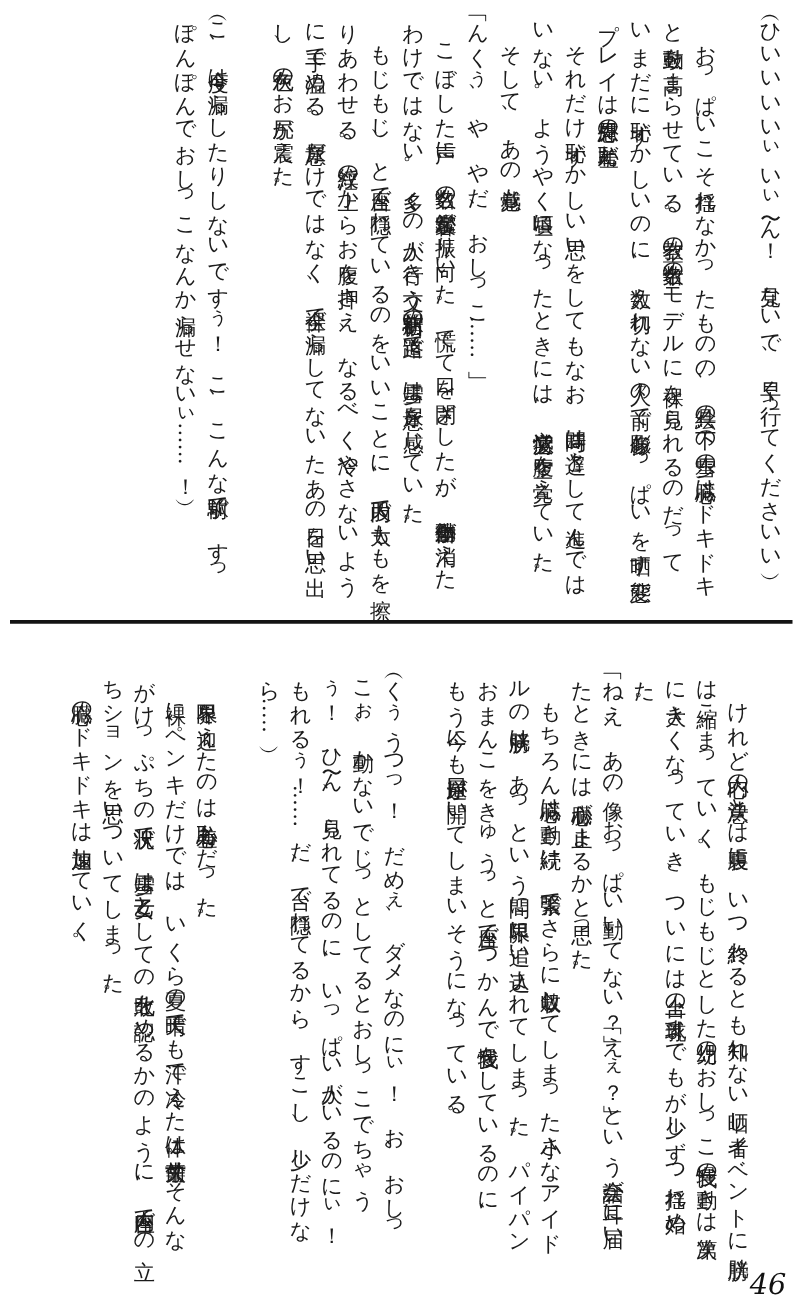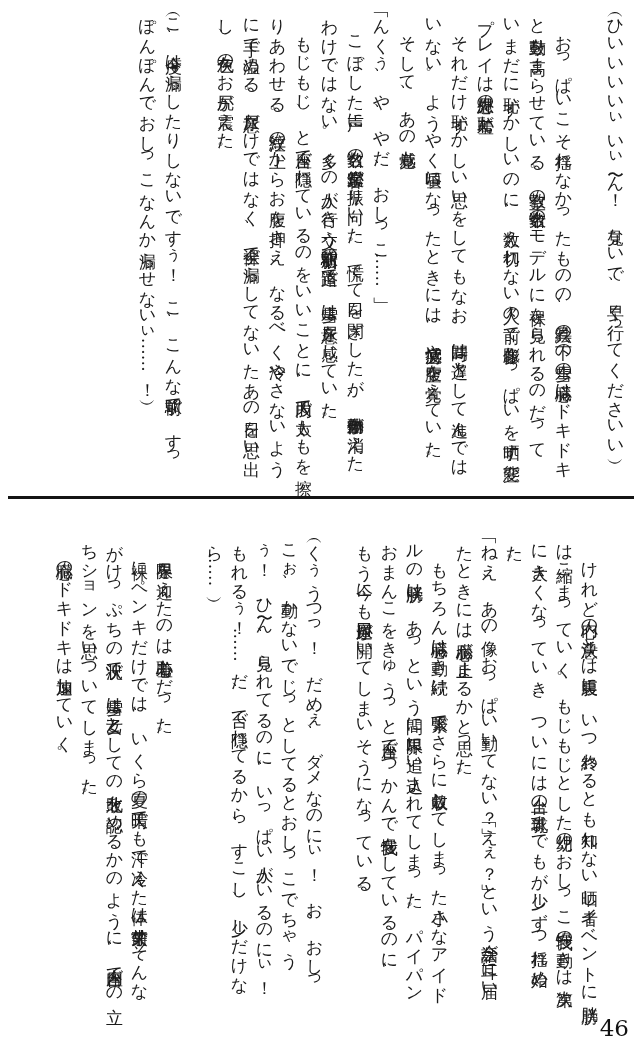--- a/index.html
+++ b/index.html
@@ -45,20 +45,21 @@
     width: 626px;
     height: 3px;
     background: #141414;
   }
   .page-number {
     position: absolute;
     right: 13px;
     bottom: 9px;
     font-size: 23px;
     color: #111111;
+    font-style: italic;
   }
 </style>
 </head>
 <body>
 
 <div id="top-block" class="vtext">
     <p>（ひいいいいぃいぃ〜ん！　見ないで、早く行ってくださいい）</p>
     <p>　</p>
     <p>　おっぱいこそ揺れなかったものの、絵具の下の雪歩の心臓はドキドキと鼓動を高まらせている。教室の数十名のモデルに裸を見られるのだっていまだに恥ずかしいのに、数え切れない人々の前で彫像おっぱいを晒す変態プレイは思慮外の羞恥だ。</p>
     <p>　それだけ恥ずかしい思いをしてもなお、時間は遅々として進んではいない。ようやく昼頃になったときには、疲労感や空腹を覚えていた。</p>

